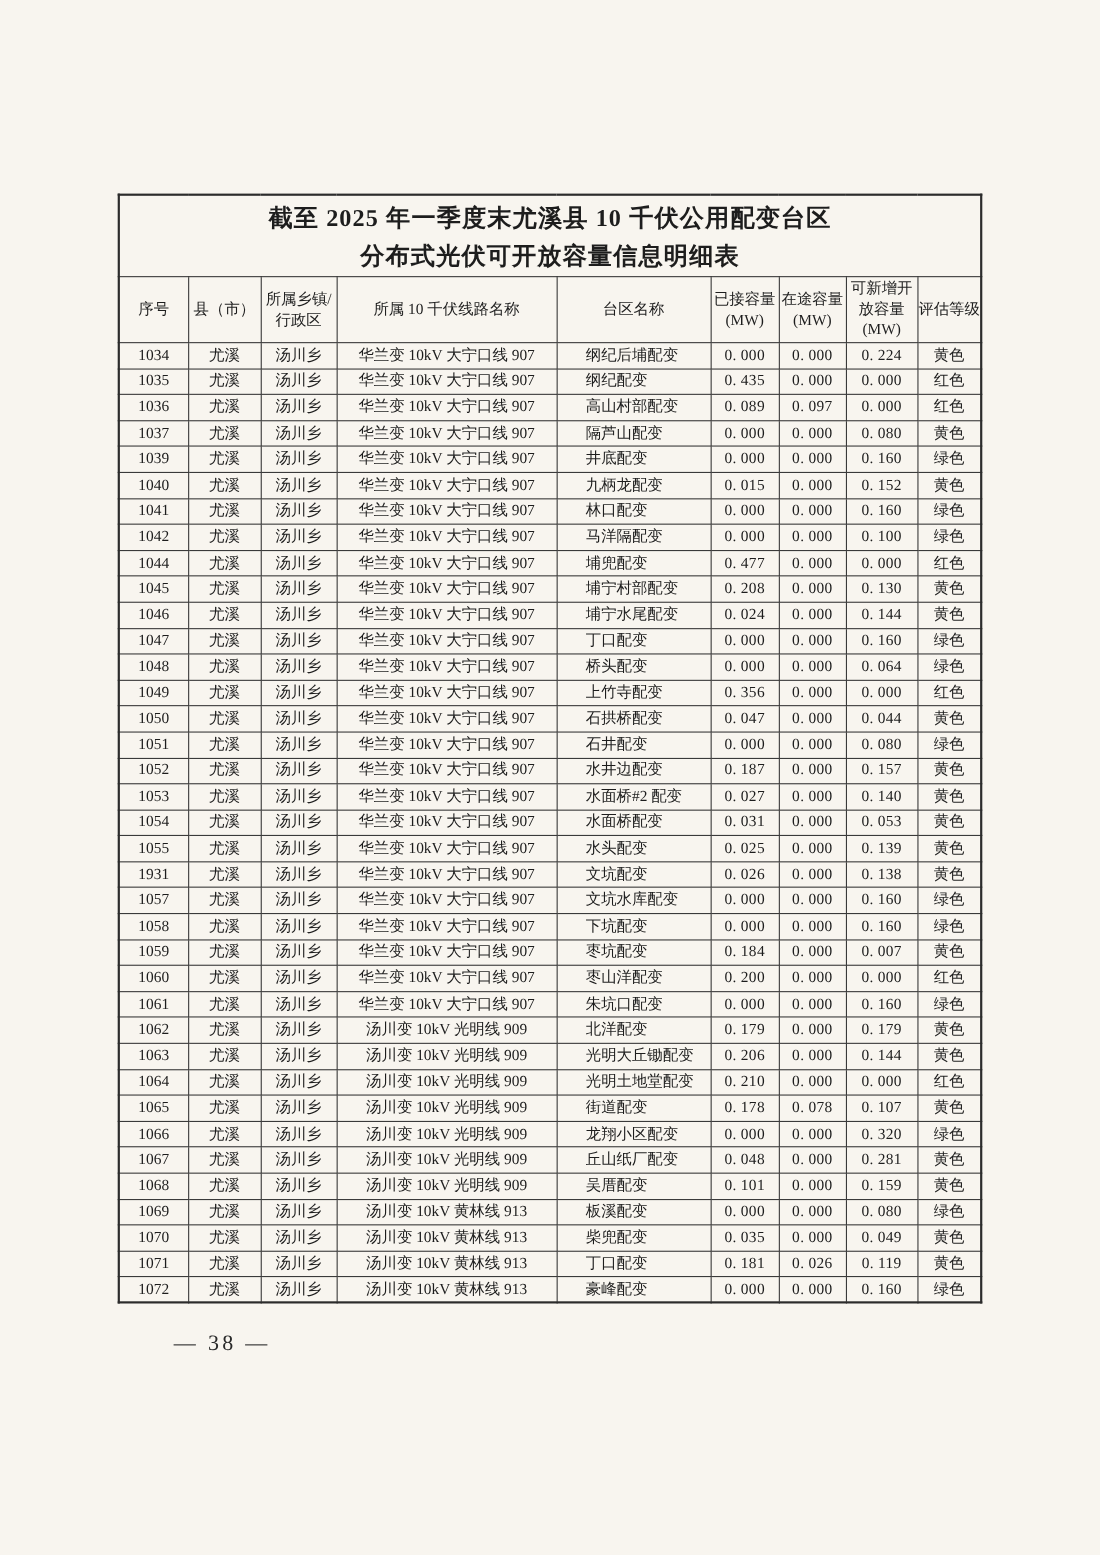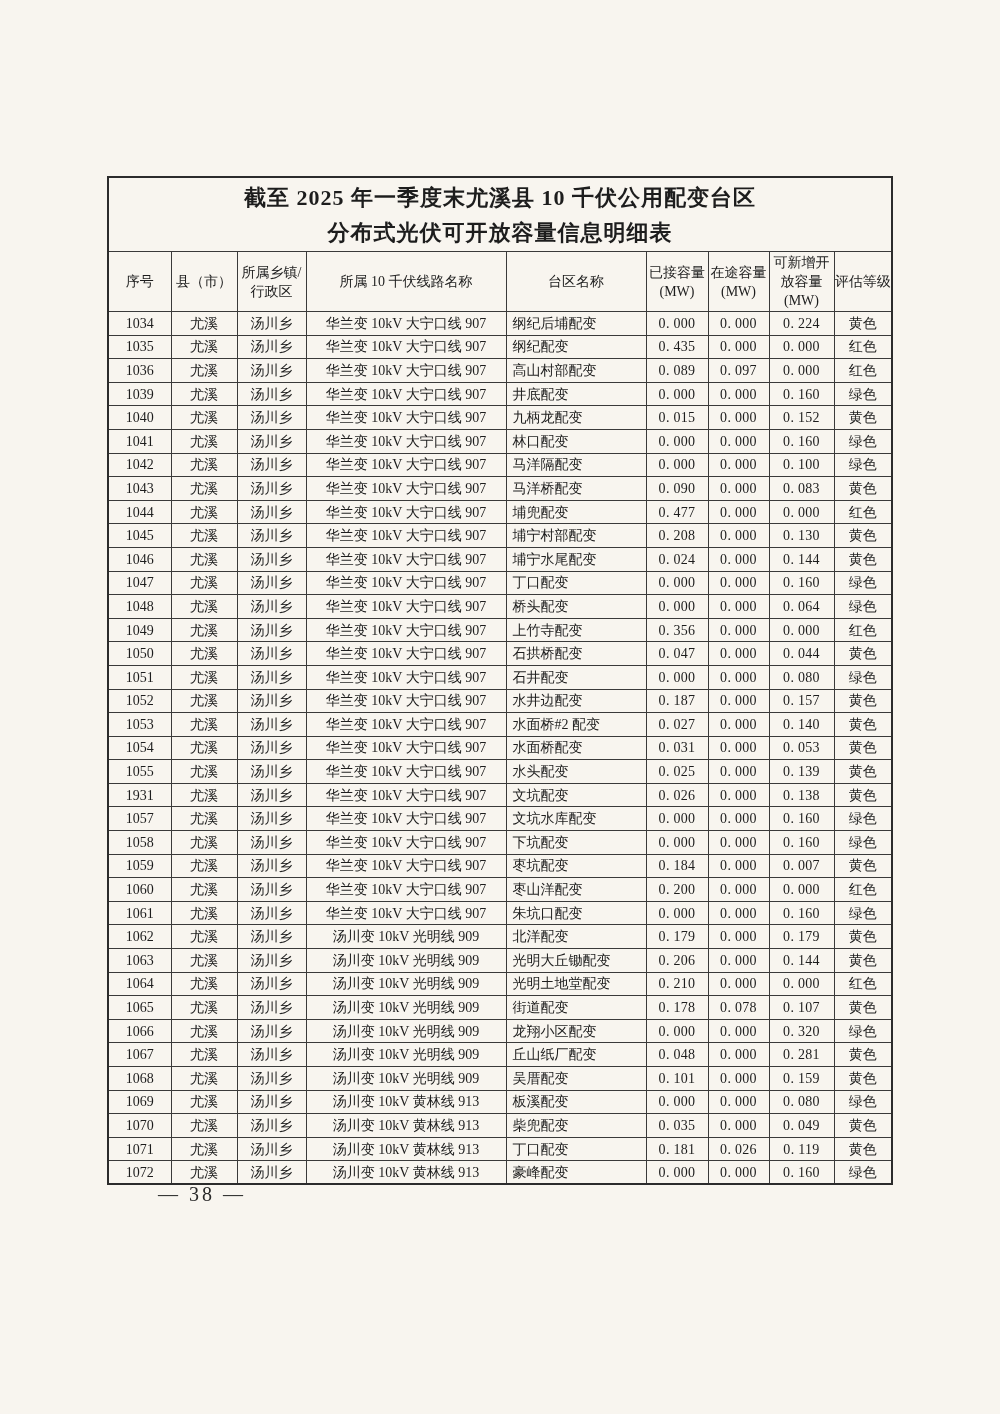--- a/index.html
+++ b/index.html
@@ -46,26 +46,26 @@
   }
   tbody tr { height:23.6px; }
   tbody td {
     font-size:14px;
     text-align:center;
     vertical-align:middle;
     line-height:15px;
   }
   tbody td.cell-station-name {
     text-align:left;
-    padding-left:6px;
+    padding-left:26px;
   }
   tbody td.cell-num { letter-spacing:0.3px; }
   .footer {
     position:absolute;
-    left:158px; top:1183px;
+    left:158px; top:1210px;
     font-size:20px;
     letter-spacing:3px;
     color:#2a2a2a;
   }
 </style>
 </head>
 <body>
 
 <div class="page">
   <div class="doc-table">
@@ -128,20 +128,31 @@
             <td class="cell-county">尤溪</td>
             <td class="cell-township">汤川乡</td>
             <td class="cell-line-name">华兰变 10kV 大宁口线 907</td>
             <td class="cell-station-name">高山村部配变</td>
             <td class="cell-connected-capacity cell-num">0. 089</td>
             <td class="cell-in-transit-capacity cell-num">0. 097</td>
             <td class="cell-new-open-capacity cell-num">0. 000</td>
             <td class="cell-rating">红色</td>
           </tr>
           <tr>
+            <td class="cell-serial">1037</td>
+            <td class="cell-county">尤溪</td>
+            <td class="cell-township">汤川乡</td>
+            <td class="cell-line-name">华兰变 10kV 大宁口线 907</td>
+            <td class="cell-station-name">隔芦山配变</td>
+            <td class="cell-connected-capacity cell-num">0. 000</td>
+            <td class="cell-in-transit-capacity cell-num">0. 000</td>
+            <td class="cell-new-open-capacity cell-num">0. 080</td>
+            <td class="cell-rating">黄色</td>
+          </tr>
+          <tr>
             <td class="cell-serial">1039</td>
             <td class="cell-county">尤溪</td>
             <td class="cell-township">汤川乡</td>
             <td class="cell-line-name">华兰变 10kV 大宁口线 907</td>
             <td class="cell-station-name">井底配变</td>
             <td class="cell-connected-capacity cell-num">0. 000</td>
             <td class="cell-in-transit-capacity cell-num">0. 000</td>
             <td class="cell-new-open-capacity cell-num">0. 160</td>
             <td class="cell-rating">绿色</td>
           </tr>
@@ -170,31 +181,20 @@
           <tr>
             <td class="cell-serial">1042</td>
             <td class="cell-county">尤溪</td>
             <td class="cell-township">汤川乡</td>
             <td class="cell-line-name">华兰变 10kV 大宁口线 907</td>
             <td class="cell-station-name">马洋隔配变</td>
             <td class="cell-connected-capacity cell-num">0. 000</td>
             <td class="cell-in-transit-capacity cell-num">0. 000</td>
             <td class="cell-new-open-capacity cell-num">0. 100</td>
             <td class="cell-rating">绿色</td>
-          </tr>
-          <tr>
-            <td class="cell-serial">1043</td>
-            <td class="cell-county">尤溪</td>
-            <td class="cell-township">汤川乡</td>
-            <td class="cell-line-name">华兰变 10kV 大宁口线 907</td>
-            <td class="cell-station-name">马洋桥配变</td>
-            <td class="cell-connected-capacity cell-num">0. 090</td>
-            <td class="cell-in-transit-capacity cell-num">0. 000</td>
-            <td class="cell-new-open-capacity cell-num">0. 083</td>
-            <td class="cell-rating">黄色</td>
           </tr>
           <tr>
             <td class="cell-serial">1044</td>
             <td class="cell-county">尤溪</td>
             <td class="cell-township">汤川乡</td>
             <td class="cell-line-name">华兰变 10kV 大宁口线 907</td>
             <td class="cell-station-name">埔兜配变</td>
             <td class="cell-connected-capacity cell-num">0. 477</td>
             <td class="cell-in-transit-capacity cell-num">0. 000</td>
             <td class="cell-new-open-capacity cell-num">0. 000</td>

